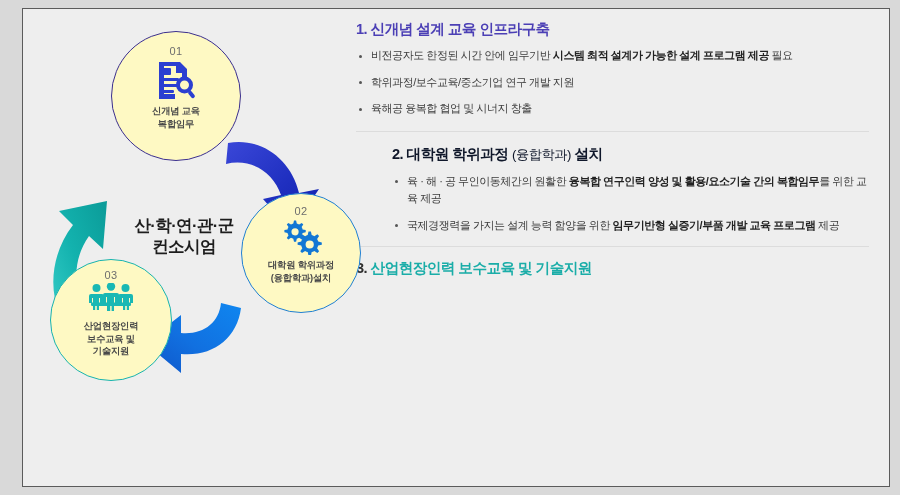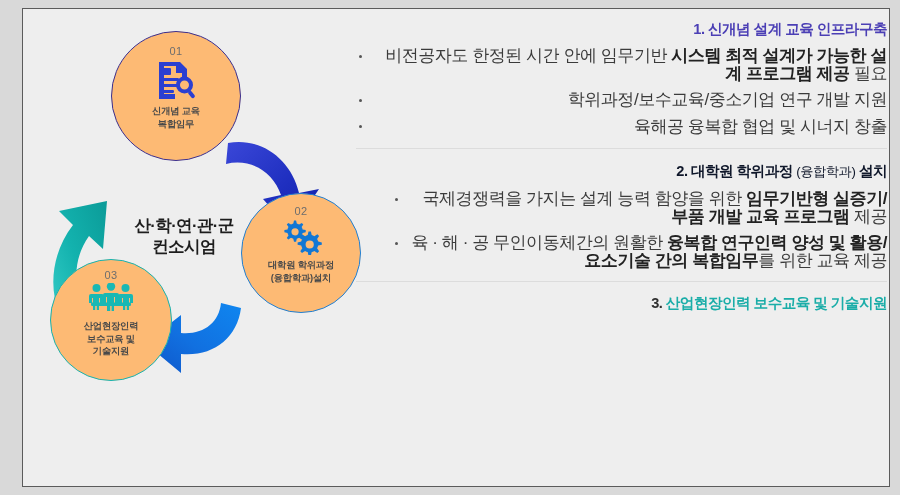--- a/index.html
+++ b/index.html
@@ -49,21 +49,21 @@
     left: 0;
     top: 0;
     width: 325px;
     height: 479px;
   }
 
   .circle-node {
     position: absolute;
     box-sizing: border-box;
     border-radius: 50%;
-    background: #fdba74;
+    background: #fef9c3;
     display: flex;
     flex-direction: column;
     align-items: center;
     justify-content: flex-start;
     text-align: center;
   }
 
   .node-num {
     font-size: 11px;
     color: #6d6d6d;
@@ -131,24 +131,23 @@
     color: #1d1d1d;
     letter-spacing: -0.6px;
     white-space: pre-line;
   }
 
   
   #content-panel {
     flex: 1 1 auto;
     height: 100%;
     box-sizing: border-box;
-    padding: 9px 2px 4px 8px;
+    padding: 9px 20px 4px 8px;
     display: flex;
     flex-direction: column;
-    text-align: right;
   }
 
   .section {
     box-sizing: border-box;
   }
   .section + .section {
     border-top: 1.2px solid #dcdcdc;
   }
 
   #section-1 { padding: 2px 0 13px 0; }
@@ -175,21 +174,21 @@
 
   ul.bullets {
     list-style: none;
     margin: 0;
     padding: 0;
   }
   ul.bullets li {
     position: relative;
     padding-left: 15px;
     margin-bottom: 9px;
-    font-size: 17px;
+    font-size: 11px;
     line-height: 17.5px;
     color: #3b3b3b;
     letter-spacing: -0.45px;
   }
   ul.bullets li:last-child { margin-bottom: 0; }
   ul.bullets li::before {
     content: "";
     position: absolute;
     left: 3px;
     top: 7.5px;
@@ -340,22 +339,22 @@
       </div>
 
       <div class="section" id="section-2">
         <div class="sec-head">
           <span class="head-num">2.</span>
           <span>대학원 학위과정</span>
           <span class="head-paren">(융합학과)</span>
           <span>설치</span>
         </div>
         <ul class="bullets">
+            <li><span>육 · 해 · 공 무인이동체간의 원활한 </span><span class="bold">융복합 연구인력 양성 및 활용/요소기술 간의 복합임무</span><span>를 위한 교육 제공</span></li>
             <li><span>국제경쟁력을 가지는 설계 능력 함양을 위한 </span><span class="bold">임무기반형 실증기/부품 개발 교육 프로그램</span><span> 제공</span></li>
-            <li><span>육 · 해 · 공 무인이동체간의 원활한 </span><span class="bold">융복합 연구인력 양성 및 활용/요소기술 간의 복합임무</span><span>를 위한 교육 제공</span></li>
           </ul>
       </div>
 
       <div class="section" id="section-3">
         <div class="sec-head">
           <span class="head-num">3.</span>
           <span>산업현장인력 보수교육 및 기술지원</span>
         </div>
       </div>
 

